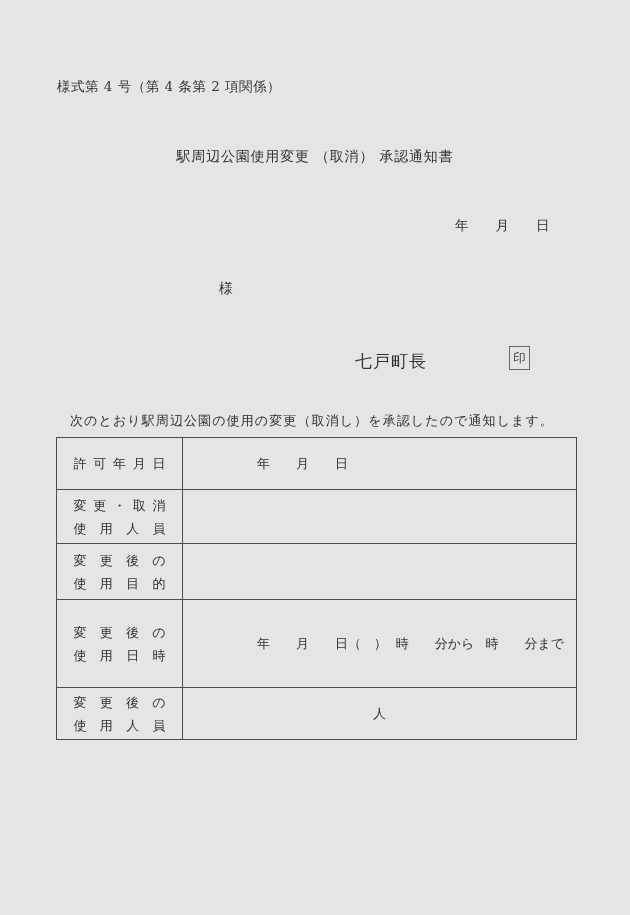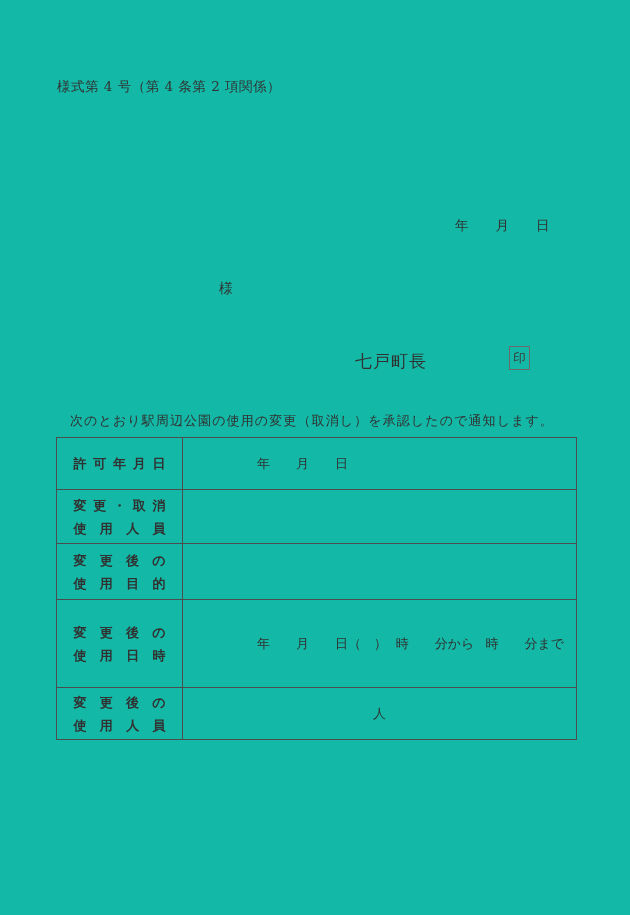--- a/index.html
+++ b/index.html
@@ -1,21 +1,21 @@
 <!DOCTYPE html>
 <html><head>
 <meta charset="utf-8">
 <style>
   * { margin: 0; padding: 0; box-sizing: border-box; }
   html, body { background: #ffffff; }
   .page {
     position: relative;
     width: 630px;
     height: 915px;
-    background: #14b8a6;
+    background: #e5e5e5;
     font-family: "DejaVu Serif", "Liberation Serif", serif;
     color: #313131;
     overflow: hidden;
   }
   .form-no {
     position: absolute;
     left: 57px; top: 78px;
     font-size: 13.5px;
     letter-spacing: 0.5px;
     white-space: pre;
@@ -80,21 +80,20 @@
   .form-table col.c-label { width: 126px; }
   .lbl-inner {
     width: 92px;
     margin: 0 auto;
   }
   .jline {
     text-align: justify;
     text-align-last: justify;
     line-height: 23px;
     white-space: normal;
-    font-weight: bold;
   }
   .val-date1 {
     padding-left: 74px;
     white-space: pre;
   }
   .val-center {
     text-align: center;
   }
   .r5-flex {
     display: flex;
@@ -120,20 +119,21 @@
   .row-h5 { height: 88px; }
   .row-h6 { height: 52px; }
 </style>
 </head>
 <body>
 
 <div class="page">
 
   <div class="form-no">様式第 4 号（第 4 条第 2 項関係）</div>
 
+  <div class="doc-title">駅周辺公園使用変更 （取消） 承認通知書</div>
 
   <div class="date-line">年　　月　　日</div>
 
   <div class="addressee">様</div>
 
   <div class="issuer">七戸町長</div>
 
   <div class="seal-box">印</div>
 
   <div class="intro">次のとおり駅周辺公園の使用の変更（取消し）を承認したので通知します。</div>

